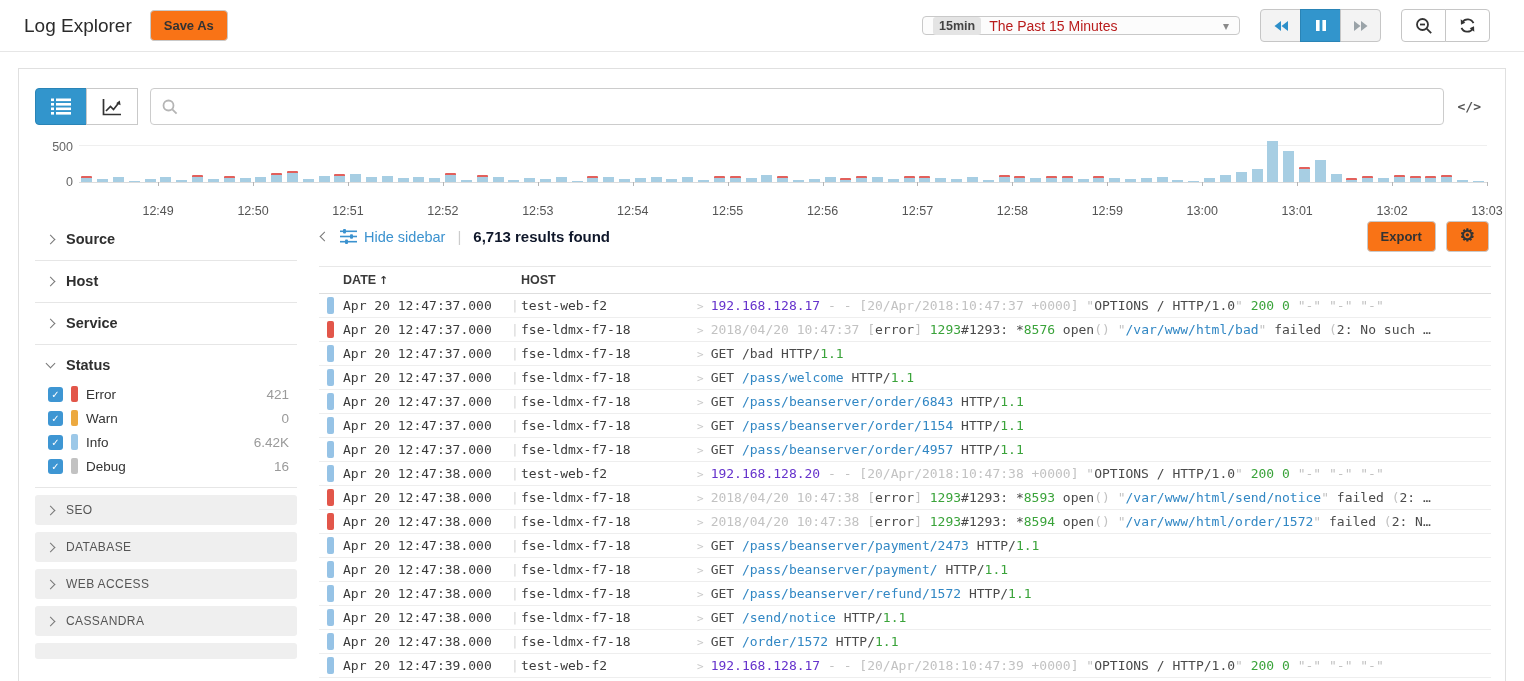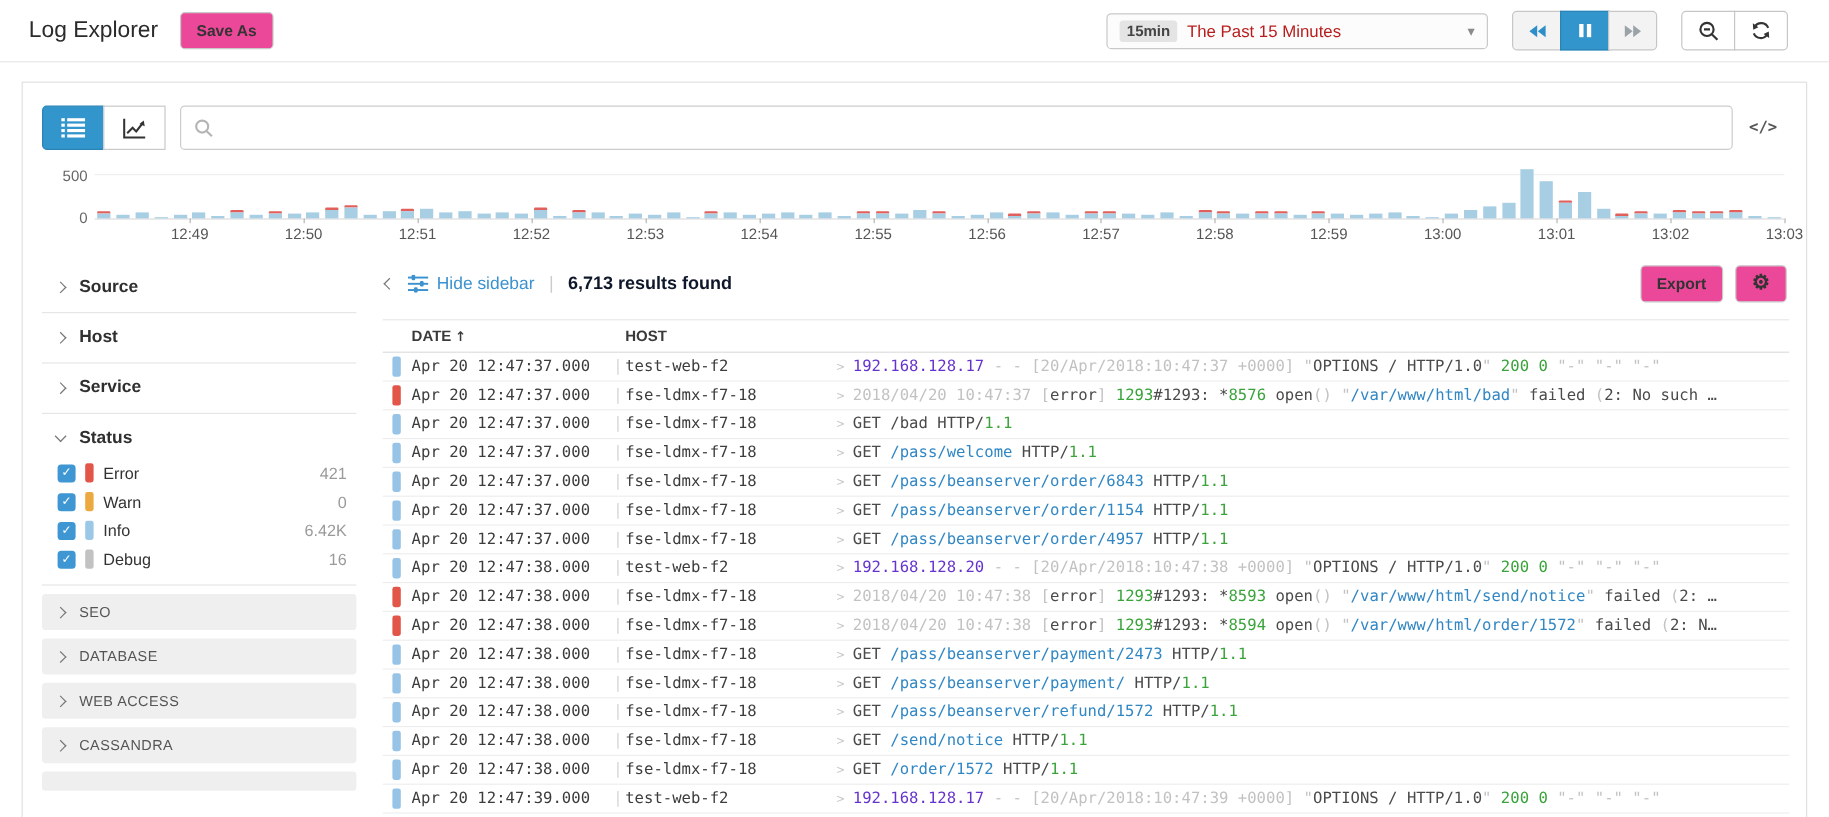--- a/index.html
+++ b/index.html
@@ -6,25 +6,25 @@
   html,body { margin:0; padding:0; }
   body {
     width:1524px; height:681px; overflow:hidden;
     background:#fff; color:#333;
     font-family:"Liberation Sans", sans-serif;
   }
   
   .topbar{height:52px; display:flex; align-items:center; padding:0 14px;
           border-bottom:1px solid #e6e6e6; background:#fff;}
   .page-title{font-size:19px; color:#2b2b2b; margin:0 18px 0 10px; font-weight:normal;}
-  .btn{border:1px solid #c9c9c9; border-radius:4px; background:#ec4899;
+  .btn{border:1px solid #c9c9c9; border-radius:4px; background:#f97316;
        font-weight:bold; font-size:13px; color:#333; padding:7px 13px;
        font-family:"Liberation Sans",sans-serif; cursor:pointer;}
   .top-right{margin-left:auto; display:flex; align-items:center;}
-  .time-select{display:flex; align-items:center; width:318px; height:30px;
+  .time-select{display:flex; align-items:center; width:318px; height:19px;
        border:1px solid #c9c9c9; border-radius:4px; background:#fcfcfc;
        padding:0 10px; margin-right:20px; cursor:pointer;}
   .time-chip{background:#e4e4e4; border-radius:3px; font-weight:bold; font-size:12.5px;
        color:#444; padding:2px 6px; margin-right:8px;}
   .time-label{font-size:14px; color:#b91c1c; flex:1;}
   .caret{color:#8a8a8a; font-size:12px;}
   .btn-group{display:flex; margin-right:20px;}
   .grp-btn{width:41px; height:33px; border:1px solid #c6c6c6; background:#f3f3f3;
        display:flex; align-items:center; justify-content:center; cursor:pointer; margin-left:-1px;}
   .grp-btn:first-child{border-radius:4px 0 0 4px; margin-left:0;}
@@ -52,21 +52,21 @@
   .ylab.top{top:-1px;} .ylab.zero{top:34px;}
   .plot{position:relative; height:42px; border-bottom:1px solid #dcdcdc;}
   .gridline{position:absolute; left:0; right:0; bottom:36px; height:1px; background:#efefef;}
   .bars{position:absolute; left:0; right:0; bottom:0; top:0;
         display:flex; align-items:flex-end;}
   .bar-slot{flex:1; display:flex; flex-direction:column; justify-content:flex-end;
         padding:0 2.4px; height:100%;}
   .bar-r{background:#e2605c; border-radius:1px 1px 0 0;}
   .bar-b{background:#a7cee3;}
   .axis{position:relative; height:20px; margin-top:2px;}
-  .xtick-label{position:absolute; transform:translateX(-50%); top:3px;
+  .xtick-label{position:absolute; transform:translateX(-50%); top:19px;
         font-size:12.5px; color:#555; white-space:nowrap;}
   .xtick{position:absolute; width:1px; height:4px; background:#b5b5b5; top:-3px;}
   
   .content{display:flex; margin-top:8px;}
   
   .sidebar{width:262px; margin:4px 22px 0 2px; flex:none;}
   .facet{display:flex; align-items:center; gap:12px; padding:12px 8px 13px 12px;
         border-bottom:1px solid #e6e6e6; cursor:pointer;}
   .facet-label{font-weight:bold; font-size:14.5px; color:#2f2f2f;}
   .chev{width:7px; height:7px; border-right:1.6px solid #777; border-bottom:1.6px solid #777;

